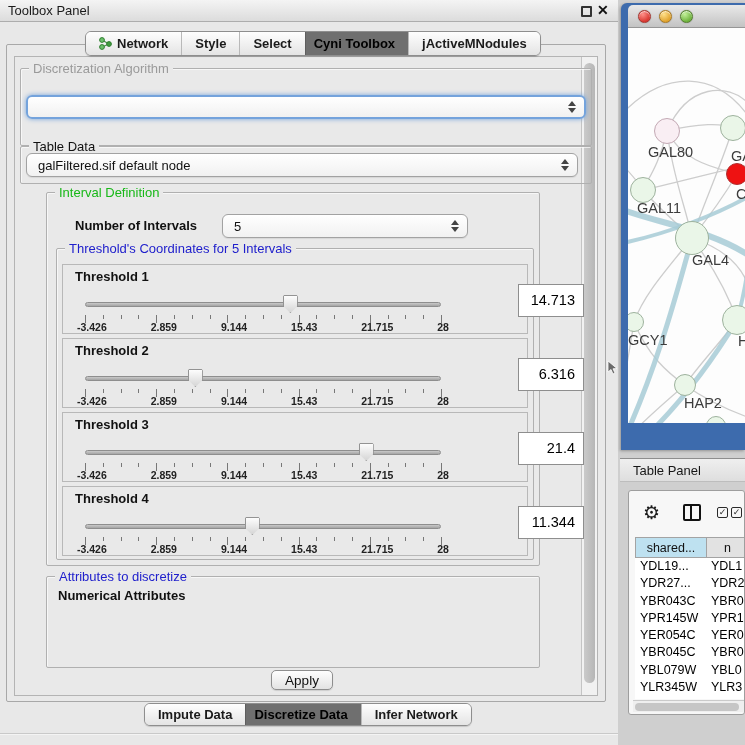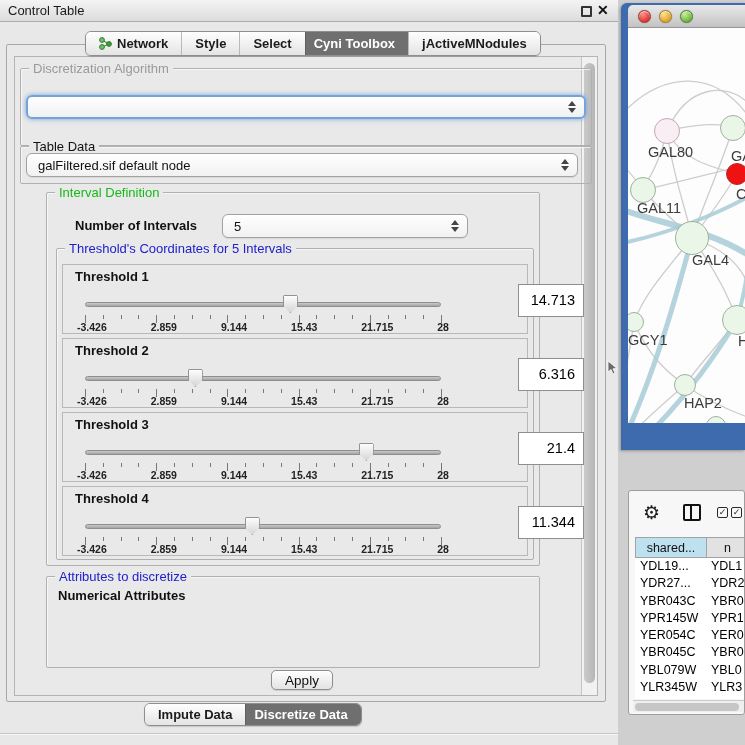--- a/index.html
+++ b/index.html
@@ -25,21 +25,21 @@
 
   
   .tabbar { position:absolute; display:flex; height:25px; border:1px solid #8E8E8E;
     border-radius:6px; overflow:hidden; z-index:6; box-shadow:0 1px 1px rgba(0,0,0,.15); }
   .tabbar.top { left:85px; top:31px; }
   .tabbar.bottom { left:144px; top:703px; height:23px; }
   .tab { display:flex; align-items:center; justify-content:center; gap:5px;
     padding:0 13px; font-size:13px; font-weight:bold; color:#1B1B1B; cursor:pointer;
     background:linear-gradient(#FEFEFE,#E4E4E4); border-left:1px solid #B9B9B9; white-space:nowrap; }
   .tab:first-child { border-left:none; }
-  .tab.active { background:var(--tab-active-bg,#6F6F6F); color:#ffffff; border-left-color:#5E5E5E;padding-left:8px; }
+  .tab.active { background:var(--tab-active-bg,#6F6F6F); color:#000000; border-left-color:#5E5E5E;padding-left:8px; }
 
   
   .group { position:absolute; border:1px solid #B0B0B0; border-radius:2px;
     box-shadow:inset 1px 1px 0 rgba(255,255,255,.65); }
   .group > .gtitle { position:absolute; top:-8px; left:8px; background:#E9E9E9;
     padding:0 4px; font-size:13px; color:#111; white-space:nowrap; }
   .gtitle.green { color:var(--accent-green,#18B818); }
   .gtitle.blue  { color:var(--accent-blue,#2020CC); }
   .gtitle.dim   { color:#9A9A9A; }
 
@@ -143,21 +143,21 @@
     background:#C6C6C6; border-radius:4px; cursor:pointer; }
 
   .cursor { position:absolute; left:607px; top:360px; z-index:20; }
 </style>
 </head>
 <body>
 
 <div id="app">
 
   <div class="titlebar">
-    <span class="title">Control Table</span>
+    <span class="title">Toolbox Panel</span>
   </div>
   <div class="float-btn"></div>
   <div class="close-btn">✕</div>
 
   <div class="outer-panel"></div>
   <div class="inner-panel"></div>
   <div class="vscroll">
       <div class="thumb"></div>
     </div>
 
@@ -389,20 +389,23 @@
   <div style="position:absolute; left:58px; top:588px; font-size:13px; font-weight:bold; color:#111;">Numerical Attributes</div>
 
   <div class="apply-btn">Apply</div>
 
   <div class="tabbar bottom" id="bottomTabs">
       <div class="tab">
         <span>Impute Data</span>
       </div>
       <div class="tab active">
         <span>Discretize Data</span>
+      </div>
+      <div class="tab">
+        <span>Infer Network</span>
       </div>
     </div>
   <div class="groove"></div>
 
   <div class="right-bg"></div>
 
   <div class="net-window">
     <div class="net-titlebar">
       <span class="light red"></span>
       <span class="light yellow"></span>
@@ -454,20 +457,21 @@
         <div class="nlabel" style="left: 103px; top: 120px;">GA</div>
         <div class="nlabel" style="left: 108px; top: 158px;">C</div>
         <div class="nlabel" style="left: 9px; top: 172px;">GAL11</div>
         <div class="nlabel" style="left: 64px; top: 224px;">GAL4</div>
         <div class="nlabel" style="left: 0px; top: 304px;">GCY1</div>
         <div class="nlabel" style="left: 110px; top: 305px;">H</div>
         <div class="nlabel" style="left: 56px; top: 367px;">HAP2</div>
       </div>
   </div>
 
+  <div class="tp-header">Table Panel</div>
 
   <div class="tp-panel">
     <div class="tp-toolbar">
       <span class="gear-ic">⚙</span>
       <span class="split-ic"></span>
       <span class="chk" style="left:88px;">✓</span>
       <span class="chk" style="left:102px;">✓</span>
     </div>
     <div class="tp-colhead" id="tpCols">
         <div class="col c1">shared...</div>

